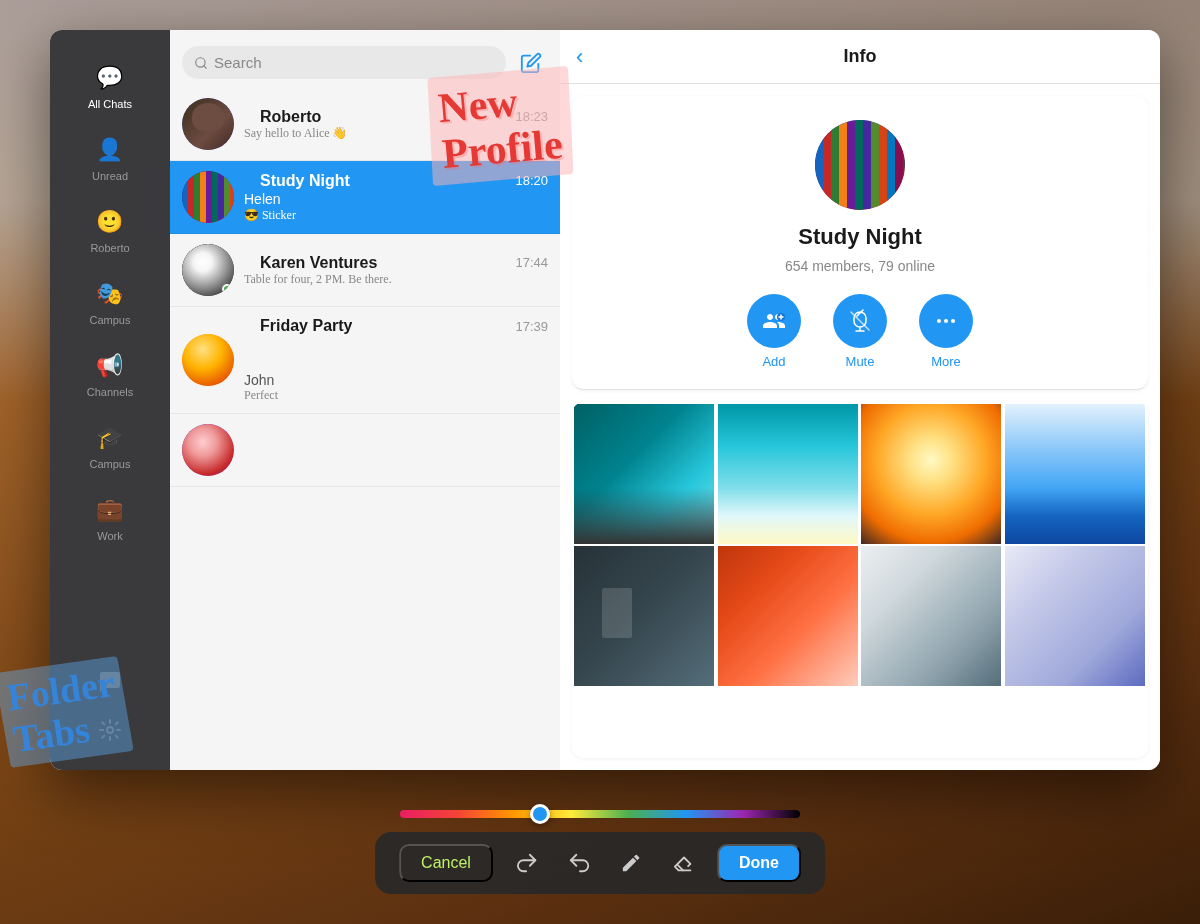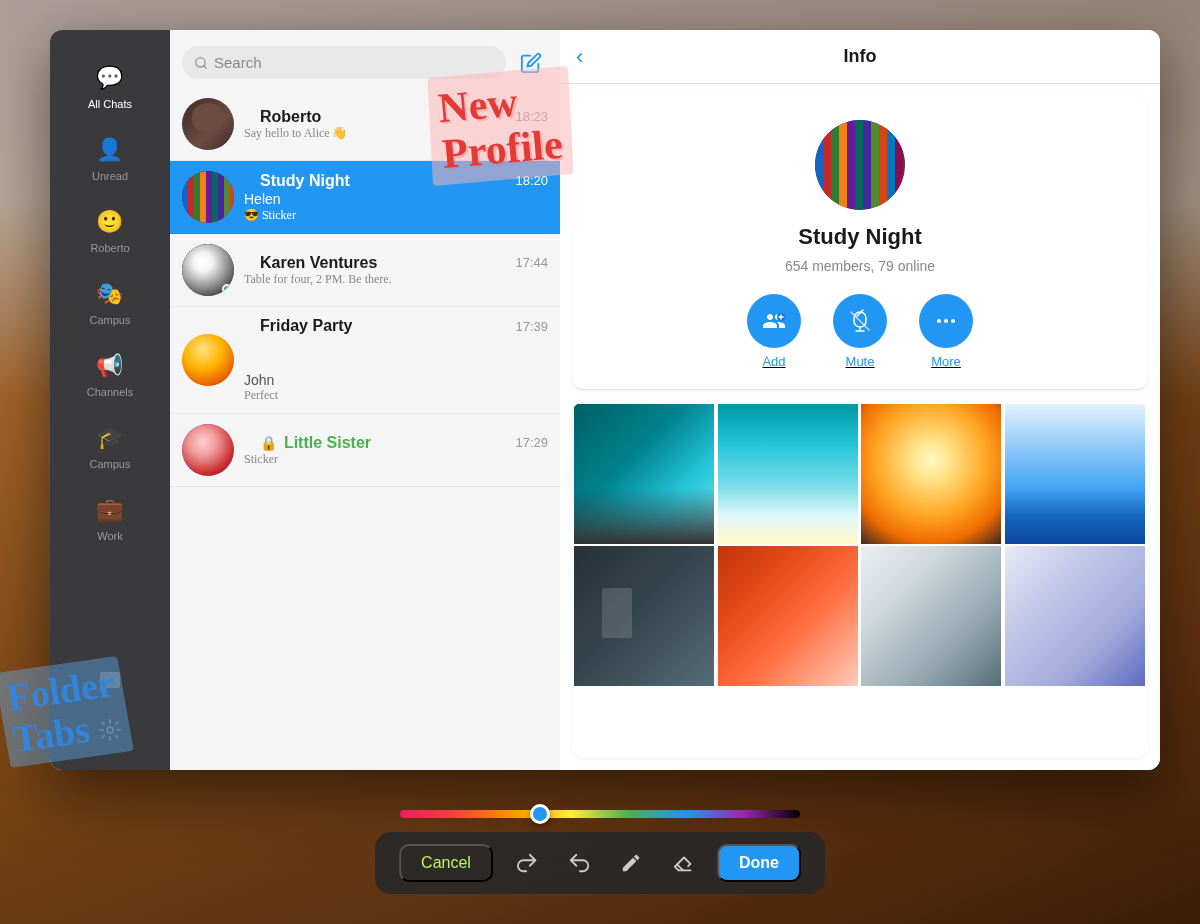--- a/index.html
+++ b/index.html
@@ -315,21 +315,20 @@
       font-size: 14px;
       color: #888;
     }
 
     
     .action-buttons {
       display: flex;
       gap: 32px;
       margin-top: 12px;
       justify-content: flex-end;
-      text-decoration: underline;
     }
     .action-btn {
       display: flex;
       flex-direction: column;
       align-items: center;
       gap: 6px;
       cursor: pointer;
     }
     .action-circle {
       width: 54px;
@@ -648,30 +647,20 @@
           </div>
           <span class="chat-sender" style="font-size:14px;color:#555;display:block;margin-top:37px;">John</span>
           <div class="chat-preview">Perfect</div>
         </div>
       </div>
 
       <div class="chat-item">
         <div class="avatar" style="background:linear-gradient(135deg,#7b1fa2,#ab47bc,#f48fb1); border-radius:50%; overflow:hidden;">
           <div style="width:100%;height:100%;border-radius:50%;background:radial-gradient(circle at 40% 35%, #ffcdd2 0%, #ef9a9a 30%, #c62828 70%, #7b1fa2 100%);"></div>
         </div>
-        <div class="chat-info">
-          <div class="chat-header-row">
-            <span class="chat-name" style="color:#4caf50;font-size:16px;font-weight:600;">
-              <span style="color:#4caf50;font-size:14px;margin-right:2px;">🔒</span>
-              <span>Little Sister</span>
-            </span>
-            <span class="chat-time">17:29</span>
-          </div>
-          <div class="chat-preview">Sticker</div>
-        </div>
       </div>
 
     </div>
   </div>
 
   <div class="info-panel">
     <div class="info-header">
       <div class="back-btn">‹</div>
       <span class="info-title">Info</span>
     </div>

